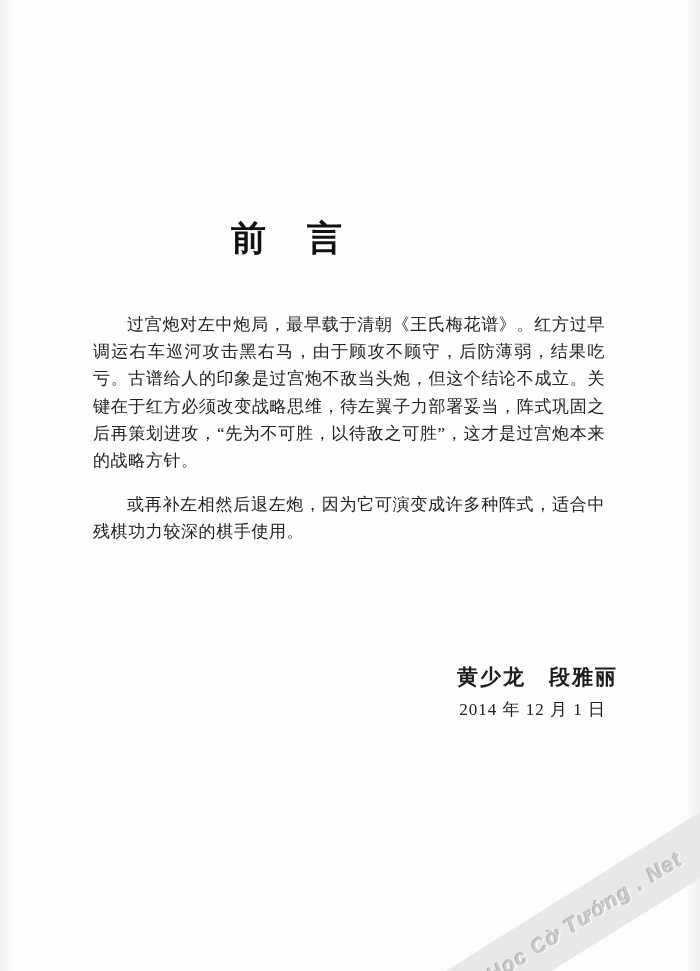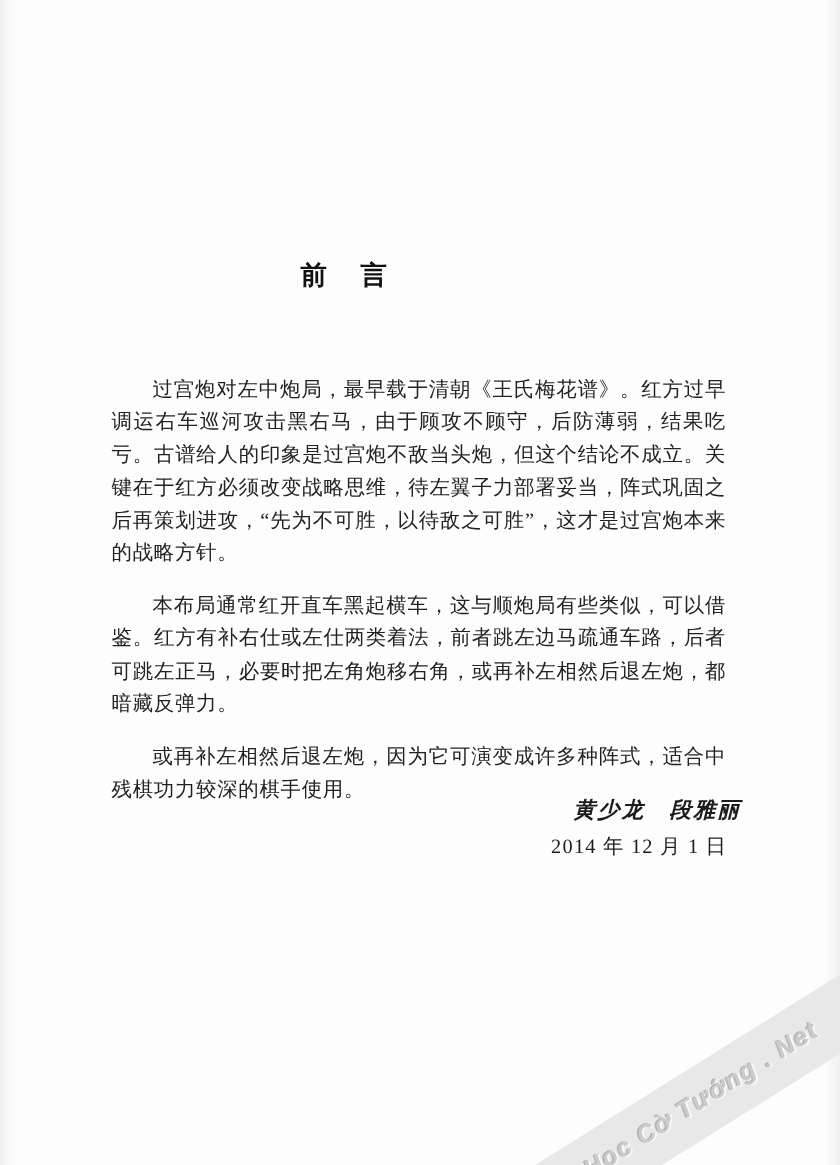--- a/index.html
+++ b/index.html
@@ -27,21 +27,21 @@
   .edge-left  { left: 0;  background: linear-gradient(to right, rgba(0,0,0,0.05), rgba(0,0,0,0)); }
   .edge-right { right: 0; background: linear-gradient(to left,  rgba(0,0,0,0.05), rgba(0,0,0,0)); }
 
   .title {
     position: absolute;
     top: 215px;
     left: 0;
     width: 576px;
     margin: 0;
     text-align: center;
-    font-size: 22px;
+    font-size: 35px;
     font-weight: bold;
     letter-spacing: 3px;
     color: #111;
   }
   .content {
     position: absolute;
     left: 76px;
     top: 294px;
     width: 546px;
     font-size: 17px;
@@ -55,24 +55,23 @@
     text-indent: 2em;
   }
   .sig-block {
     position: absolute;
     right: 82px;
     top: 663px;
     text-align: right;
     color: #1c1c1c;
   }
   .authors {
-    font-size: 18px;
+    font-size: 21px;
     font-weight: 600;
     letter-spacing: 2px;
-    font-style: italic;
   }
   .date {
     margin-top: 7px;
     margin-right: 12px;
     font-size: 17px;
     letter-spacing: 1px;
   }
   .watermark-band {
     position: absolute;
     right: -55px;
@@ -101,21 +100,20 @@
 
 <div class="page">
 
   <div class="edge-left"></div>
   <div class="edge-right"></div>
 
   <h1 class="title">前　言</h1>
 
   <div class="content">
     <p>过宫炮对左中炮局，最早载于清朝《王氏梅花谱》。红方过早调运右车巡河攻击黑右马，由于顾攻不顾守，后防薄弱，结果吃亏。古谱给人的印象是过宫炮不敌当头炮，但这个结论不成立。关键在于红方必须改变战略思维，待左翼子力部署妥当，阵式巩固之后再策划进攻，“先为不可胜，以待敌之可胜”，这才是过宫炮本来的战略方针。</p>
-    <p>本布局通常红开直车黑起横车，这与顺炮局有些类似，可以借鉴。红方有补右仕或左仕两类着法，前者跳左边马疏通车路，后者可跳左正马，必要时把左角炮移右角，或再补左相然后退左炮，都暗藏反弹力。</p>
     <p>或再补左相然后退左炮，因为它可演变成许多种阵式，适合中残棋功力较深的棋手使用。</p>
   </div>
 
   <div class="sig-block">
     <div class="authors">黄少龙　段雅丽</div>
     <div class="date">2014 年 12 月 1 日</div>
   </div>
 
   <div class="watermark-band">
     <span class="watermark-text">Học Cờ Tướng . Net</span>

